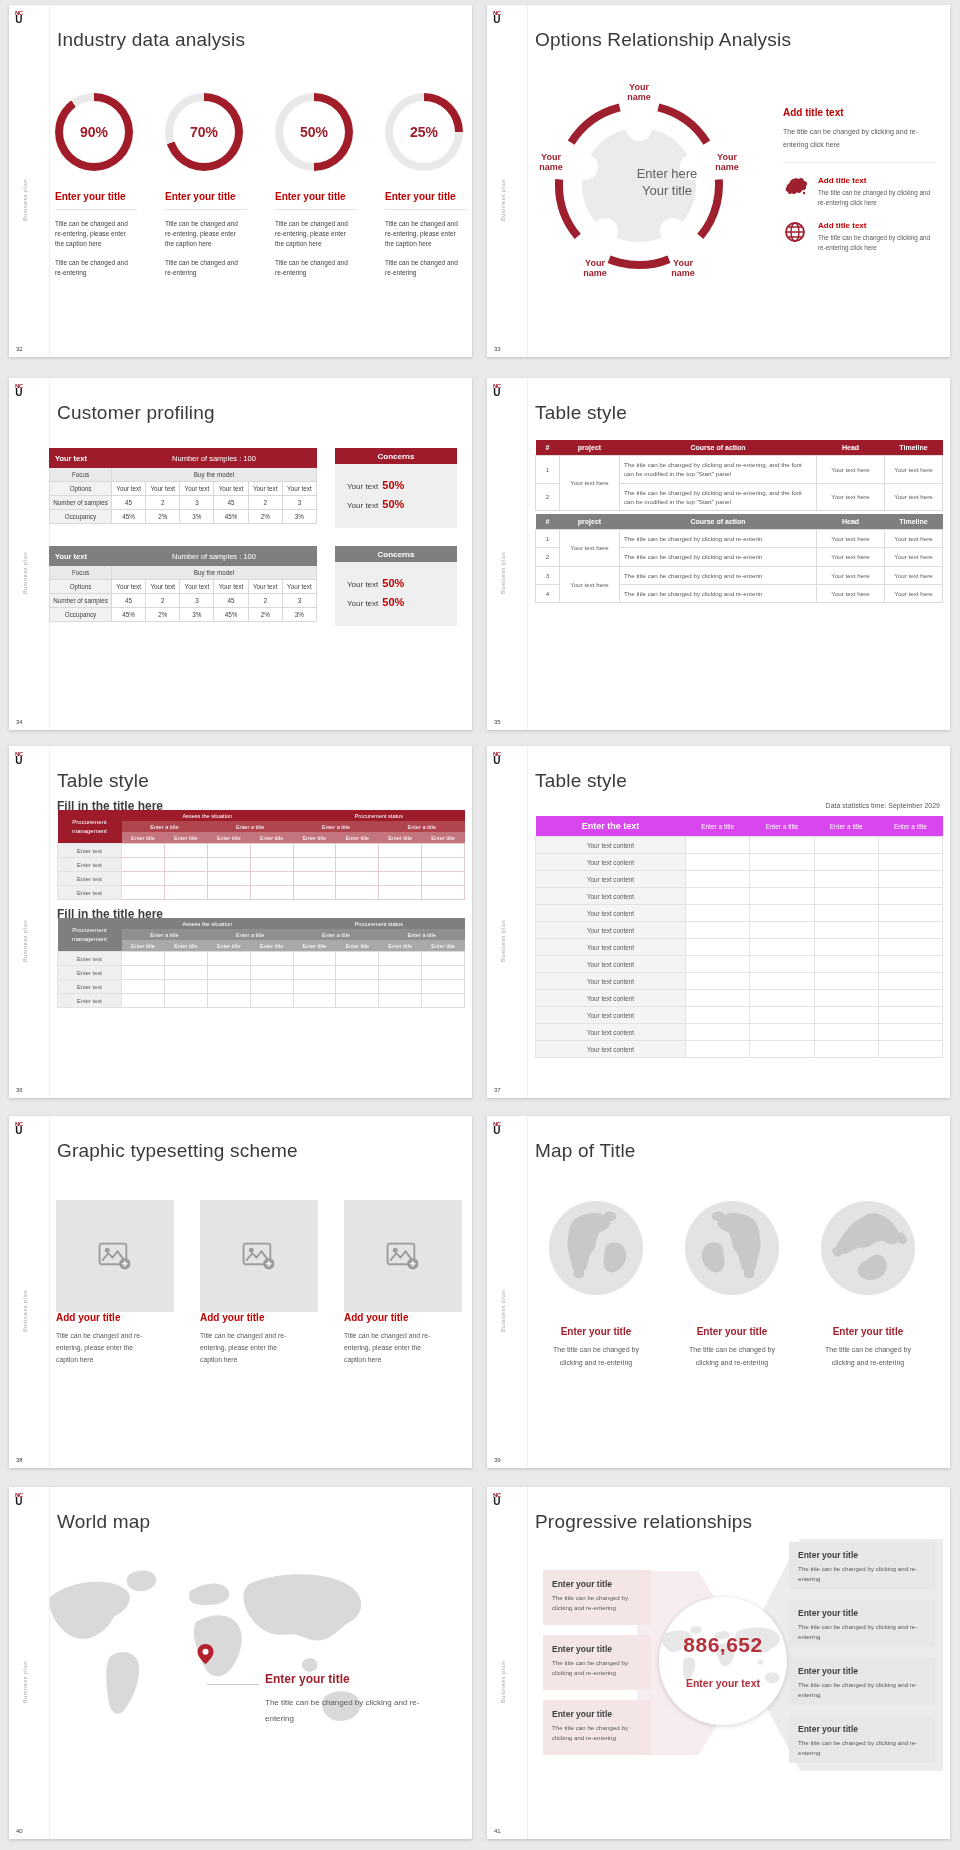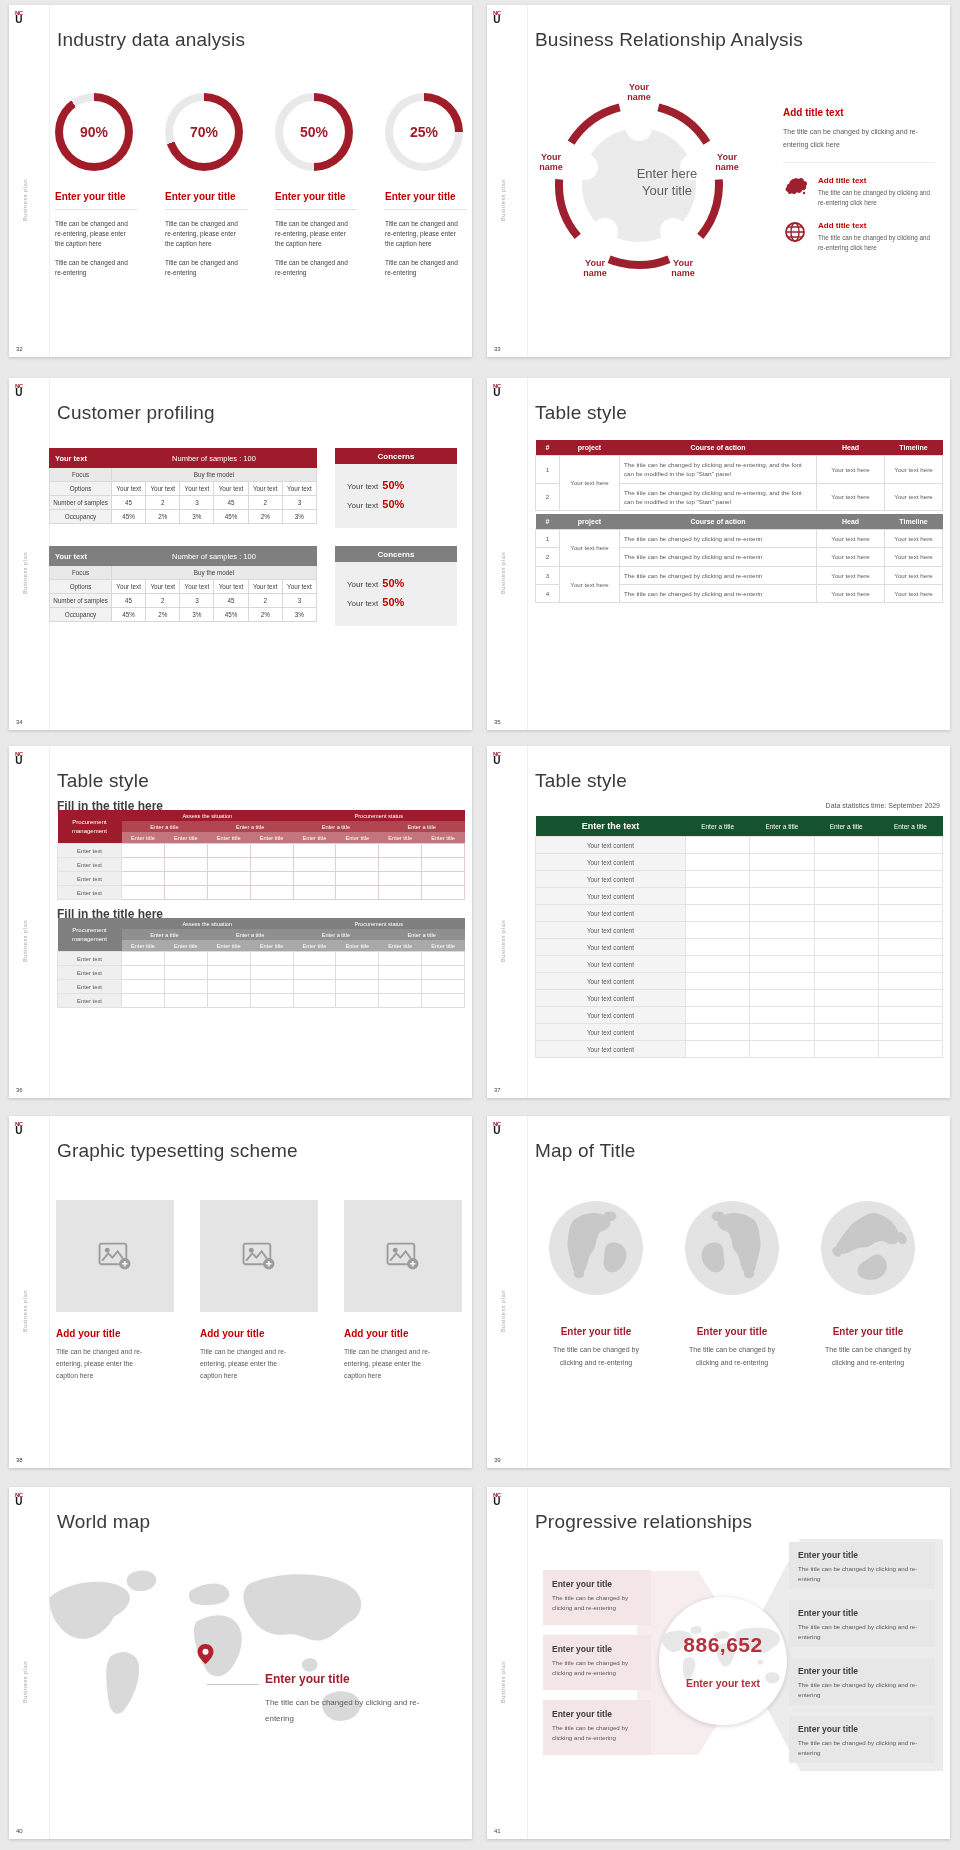--- a/index.html
+++ b/index.html
@@ -81,30 +81,30 @@
   .pm.gray .h3 th{background:#a9a9a9;}
   .pm.gray .corner{background:#595959;}
   .pm .corner{font-size:6px;line-height:1.4;}
   .pm td{background:#fff;border:1px solid #e4cdd0;padding:4px 1px;}
   .pm.gray td{border-color:#dcdcdc;}
   .pm .rl{background:#efefef;color:#595959;border:1px solid #e2e2e2;padding:3.5px 1px;font-size:5.8px;}
   .pm.t1{top:64px}.pm.t2{top:172px}
   
   .note37{position:absolute;right:10px;top:56px;font-size:7px;color:#595959;}
   .dt{position:absolute;left:48px;top:70px;width:408px;border-collapse:collapse;text-align:center;table-layout:fixed;}
-  .dt thead th{background:#14532d;color:#fff;font-size:6.5px;font-weight:normal;padding:5px 14px;}
+  .dt thead th{background:#d946ef;color:#fff;font-size:6.5px;font-weight:normal;padding:5px 14px;}
   .dt thead .first{font-size:9px;font-weight:bold;}
   .dt tbody th{background:#f4f4f4;font-weight:normal;font-size:6.3px;color:#595959;padding:4.5px 2px;border:1px solid #e3e3e3;}
   .dt tbody td{border:1px solid #e3e3e3;background:#fff;}
   
   .cards{position:absolute;left:47px;top:84px;display:flex;gap:26px;}
   .card{width:118px;}
   .card-img{height:112px;background:#e4e4e4;display:flex;align-items:center;justify-content:center;}
   .card-img svg{width:34px;height:29px;}
-  .card-h{margin-top:16px;font-size:10px;font-weight:bold;color:#c00000;}
+  .card-h{font-size:10px;font-weight:bold;color:#c00000;}
   .card-c{margin-top:7px;font-size:6.8px;line-height:1.75;color:#595959;width:96px;}
   
   .globes{position:absolute;left:58px;top:82px;display:flex;gap:34px;text-align:center;}
   .globe-item{width:102px;}
   .globe-item svg{width:100px;height:100px;}
   .globe-item:nth-child(2) svg{transform:scaleX(-1);}
   .globe-item:nth-child(3) svg{transform:rotate(50deg);}
   .g-h{margin-top:24px;font-size:10px;font-weight:bold;color:#a11f2d;}
   .g-c{margin-top:7px;font-size:7px;line-height:1.8;color:#595959;}
   
@@ -210,21 +210,21 @@
       </div>
     </div>
 
     <div class="slide">
       <div class="logo">
           <span class="logo-nc">NC</span>
           <span class="logo-u">U</span>
         </div>
       <div class="vrule"></div>
       <div class="side-label">Business plan</div>
-      <div class="slide-title">Business Relationship Analysis</div>
+      <div class="slide-title">Options Relationship Analysis</div>
       <div class="page-num">33</div>
       <div class="rel">
         <svg class="rel-svg" viewBox="0 0 205 220">
           <circle cx="102" cy="118" r="57" fill="#ebebeb"></circle>
           <circle cx="102" cy="61" r="13" fill="#fff"></circle>
           <circle cx="156" cy="100" r="13" fill="#fff"></circle>
           <circle cx="136" cy="164" r="13" fill="#fff"></circle>
           <circle cx="68" cy="164" r="13" fill="#fff"></circle>
           <circle cx="48" cy="100" r="13" fill="#fff"></circle>
           <circle cx="102" cy="118" r="80" fill="none" stroke="#9e1f2d" stroke-width="8" pathLength="360" stroke-dasharray="44 28" transform="rotate(-76 102 118)"></circle>

